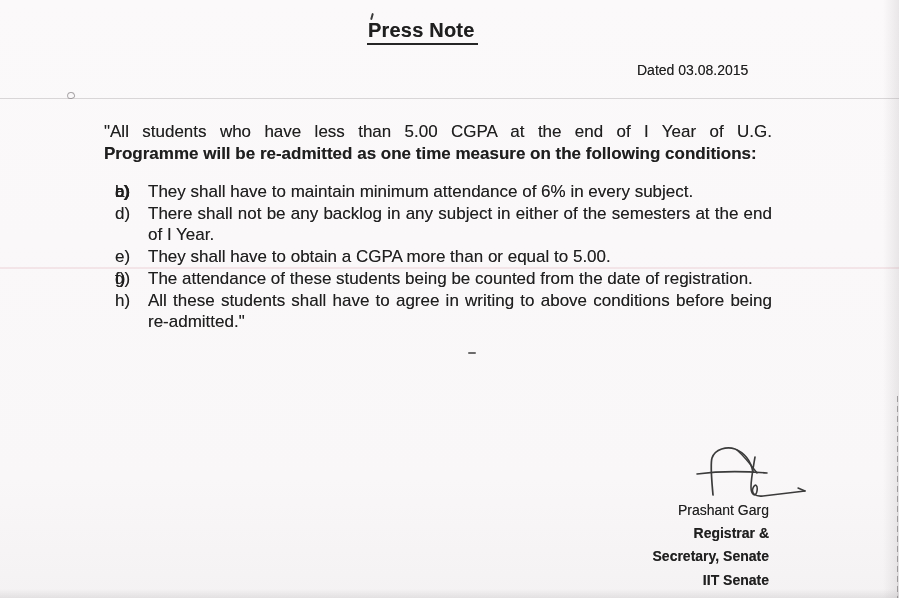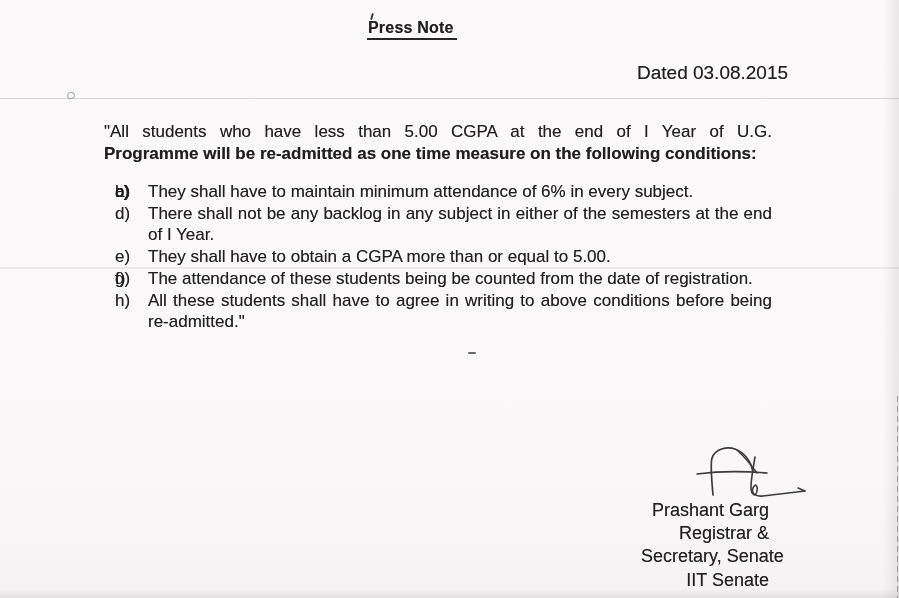--- a/index.html
+++ b/index.html
@@ -12,38 +12,38 @@
     background: linear-gradient(180deg, #fbf9fa 0%, #f9f7f8 80%, #f4f2f3 100%);
     font-family: "Liberation Sans", "DejaVu Sans", sans-serif;
     color: #1f1f1f;
     text-shadow: 0 0 0.5px rgba(35,35,35,0.55);
   }
 
   
   .doc-title {
     position: absolute;
     top: 19px; left: 367px;
-    font-size: 16px;
+    font-size: 20px;
     font-weight: 700;
     letter-spacing: 0.2px;
     border-bottom: 2px solid #262626;
     padding: 0 3px 1px 1px;
   }
   .title-tick {
     position: absolute;
     top: 13px; left: 371px;
     width: 2px; height: 7px;
     background: #3a3a3a;
     transform: rotate(16deg);
     border-radius: 1px;
   }
   .date-line {
     position: absolute;
     top: 62px; left: 637px;
-    font-size: 19px;
+    font-size: 14px;
   }
 
   
   .intro {
     position: absolute;
     top: 121px; left: 104px;
     width: 668px;
     font-size: 17px;
     line-height: 21.7px;
   }
@@ -70,26 +70,26 @@
 
   
   .sig-scribble {
     position: absolute;
     left: 693px; top: 445px;
   }
   .sig-block {
     position: absolute;
     left: 641px; top: 499px;
     width: 128px;
-    font-size: 18px;
+    font-size: 14px;
     line-height: 23.2px;
     white-space: nowrap;
   }
   .sig-name  { text-align: right; font-weight: 400; }
-  .sig-bold  { font-weight: 400; }
+  .sig-bold  { font-weight: 700; }
   .sig-right { text-align: right; }
   .sig-left  { text-align: right; }
 
   
   .scanline-h {
     position: absolute;
     left: 0; top: 98px;
     width: 899px; height: 1px;
     background: rgba(176,170,174,0.45);
   }

